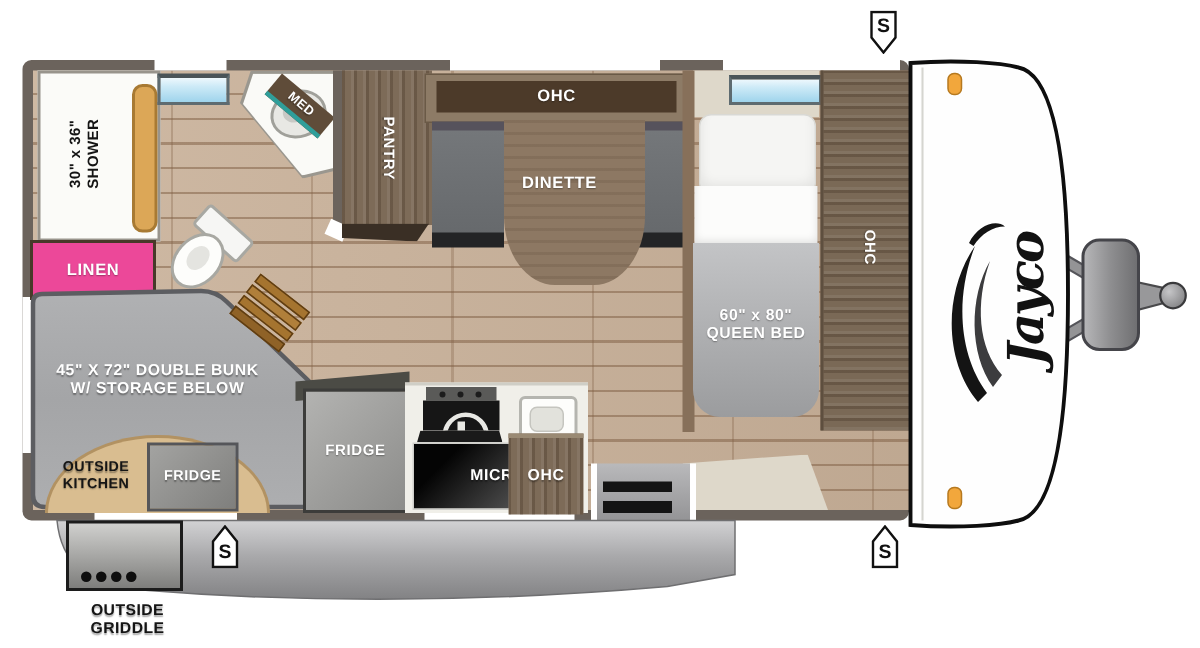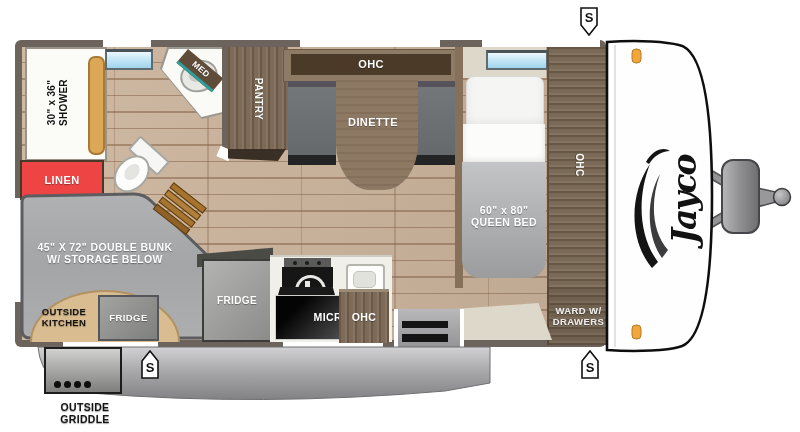--- a/index.html
+++ b/index.html
@@ -68,21 +68,21 @@
     <span class="label" style="font-size:8.5px;">MED</span>
   </div>
 
   <div class="abs" style="left:112px;top:140px;width:46px;height:56px;transform:rotate(42deg);">
     <div class="abs" style="left:5px;top:0;width:36px;height:15px;background:#f6f6f4;border:2px solid #a8a8a2;border-radius:3px;"></div>
     <div class="abs" style="left:9px;top:14px;width:27px;height:37px;background:#fdfdfb;border:2px solid #a8a8a2;border-radius:50%;">
       <div class="abs" style="left:6px;top:8px;width:13px;height:18px;border-radius:50%;background:#e4e4e0;"></div>
     </div>
   </div>
 
-  <div class="abs" style="left:20px;top:160px;width:80px;height:36px;background:#ef4444;border:2px solid #473929;display:flex;align-items:center;justify-content:center;">
+  <div class="abs" style="left:20px;top:160px;width:80px;height:36px;background:#ec4899;border:2px solid #473929;display:flex;align-items:center;justify-content:center;">
     <span class="label" style="font-size:11px;">LINEN</span>
   </div>
 
   <div class="abs" style="left:222px;top:47px;width:8px;height:104px;background:#6b635c;"></div>
   <div class="abs" style="left:218px;top:148px;width:13px;height:11px;background:#fff;transform:rotate(24deg);"></div>
 
   <div class="abs woodcab" style="left:228px;top:47px;width:60px;height:103px;">
     <div class="abs label vtext-cw" style="left:-10px;top:46px;width:80px;font-size:10px;">PANTRY</div>
   </div>
   <div class="abs" style="left:228px;top:149px;width:58px;height:12px;background:#3a2f25;clip-path:polygon(0 0,100% 0,86% 100%,0 80%);"></div>
@@ -91,39 +91,35 @@
     <div class="abs" style="left:7px;top:4px;width:160px;height:21px;background:#4c3a29;display:flex;align-items:center;justify-content:center;">
       <span class="label" style="font-size:11px;">OHC</span>
     </div>
   </div>
   <div class="abs" style="left:288px;top:81px;width:48px;height:7px;background:#56525c;"></div>
   <div class="abs" style="left:410px;top:81px;width:48px;height:7px;background:#56525c;"></div>
   <div class="abs" style="left:288px;top:87px;width:48px;height:70px;background:linear-gradient(180deg,#74777a,#66696c);"></div>
   <div class="abs" style="left:410px;top:87px;width:48px;height:70px;background:linear-gradient(180deg,#74777a,#66696c);"></div>
   <div class="abs" style="left:288px;top:155px;width:48px;height:10px;background:#232426;"></div>
   <div class="abs" style="left:410px;top:155px;width:48px;height:10px;background:#232426;"></div>
-  <div class="abs" style="left:336px;top:80px;width:82px;height:110px;border-radius:0 0 34px 34px / 0 0 46px 46px;background:#8d7863;background-image:repeating-linear-gradient(180deg,rgba(60,42,26,.12) 0 2px,rgba(0,0,0,0) 2px 8px);">
+  <div class="abs" style="left:336px;top:80px;width:94px;height:110px;border-radius:0 0 34px 34px / 0 0 46px 46px;background:#8d7863;background-image:repeating-linear-gradient(180deg,rgba(60,42,26,.12) 0 2px,rgba(0,0,0,0) 2px 8px);">
     <div class="abs label" style="left:-8px;top:36px;width:90px;font-size:11px;">DINETTE</div>
   </div>
 
   <div class="abs" style="left:462px;top:47px;width:84px;height:31px;background:#ded8ca;"></div>
   <div class="abs glass" style="left:486px;top:50px;width:58px;height:15px;"></div>
   <div class="abs" style="left:455px;top:47px;width:8px;height:241px;background:#87705a;"></div>
   <div class="abs" style="left:466px;top:76px;width:76px;height:52px;background:#f5f5f3;border:1px solid #d9d9d5;border-radius:8px;box-shadow:inset 0 -6px 8px rgba(0,0,0,.08);"></div>
   <div class="abs" style="left:463px;top:124px;width:82px;height:42px;background:#fcfcfb;box-shadow:inset 0 -5px 6px rgba(0,0,0,.12);"></div>
   <div class="abs" style="left:462px;top:162px;width:84px;height:116px;background:linear-gradient(180deg,#c3c4c6,#9b9c9e);border-radius:0 0 18px 18px;">
     <div class="abs label" style="left:-8px;top:42px;width:100px;font-size:10.5px;">60" x 80"
 QUEEN BED</div>
   </div>
   <div class="abs woodcab-h" style="left:547px;top:47px;width:59px;height:240px;border-left:2px solid #5e4f3f;">
     <div class="abs label vtext-cw" style="left:8px;top:112px;width:44px;font-size:10px;">OHC</div>
-  </div>
-  <div class="abs woodcab-h" style="left:547px;top:287px;width:59px;height:58px;border-left:2px solid #5e4f3f;filter:brightness(.92);display:flex;align-items:center;justify-content:center;">
-    <span class="label" style="font-size:9.5px;filter:brightness(1.1);">WARD W/
-DRAWERS</span>
   </div>
   <div class="abs" style="left:455px;top:303px;width:97px;height:37px;background:#ded8ca;clip-path:polygon(0 16%,86% 0,100% 100%,0 100%);"></div>
 
   <svg class="abs" style="left:18px;top:190px;" width="200" height="152" viewBox="0 0 200 152">
     <defs>
       <linearGradient id="gbunk" x1="0" y1="0" x2="0" y2="1">
         <stop offset="0" stop-color="#b0b1b3"></stop>
           <stop offset=".5" stop-color="#a4a5a7"></stop>
           <stop offset="1" stop-color="#adaeb0"></stop>
       </linearGradient>

